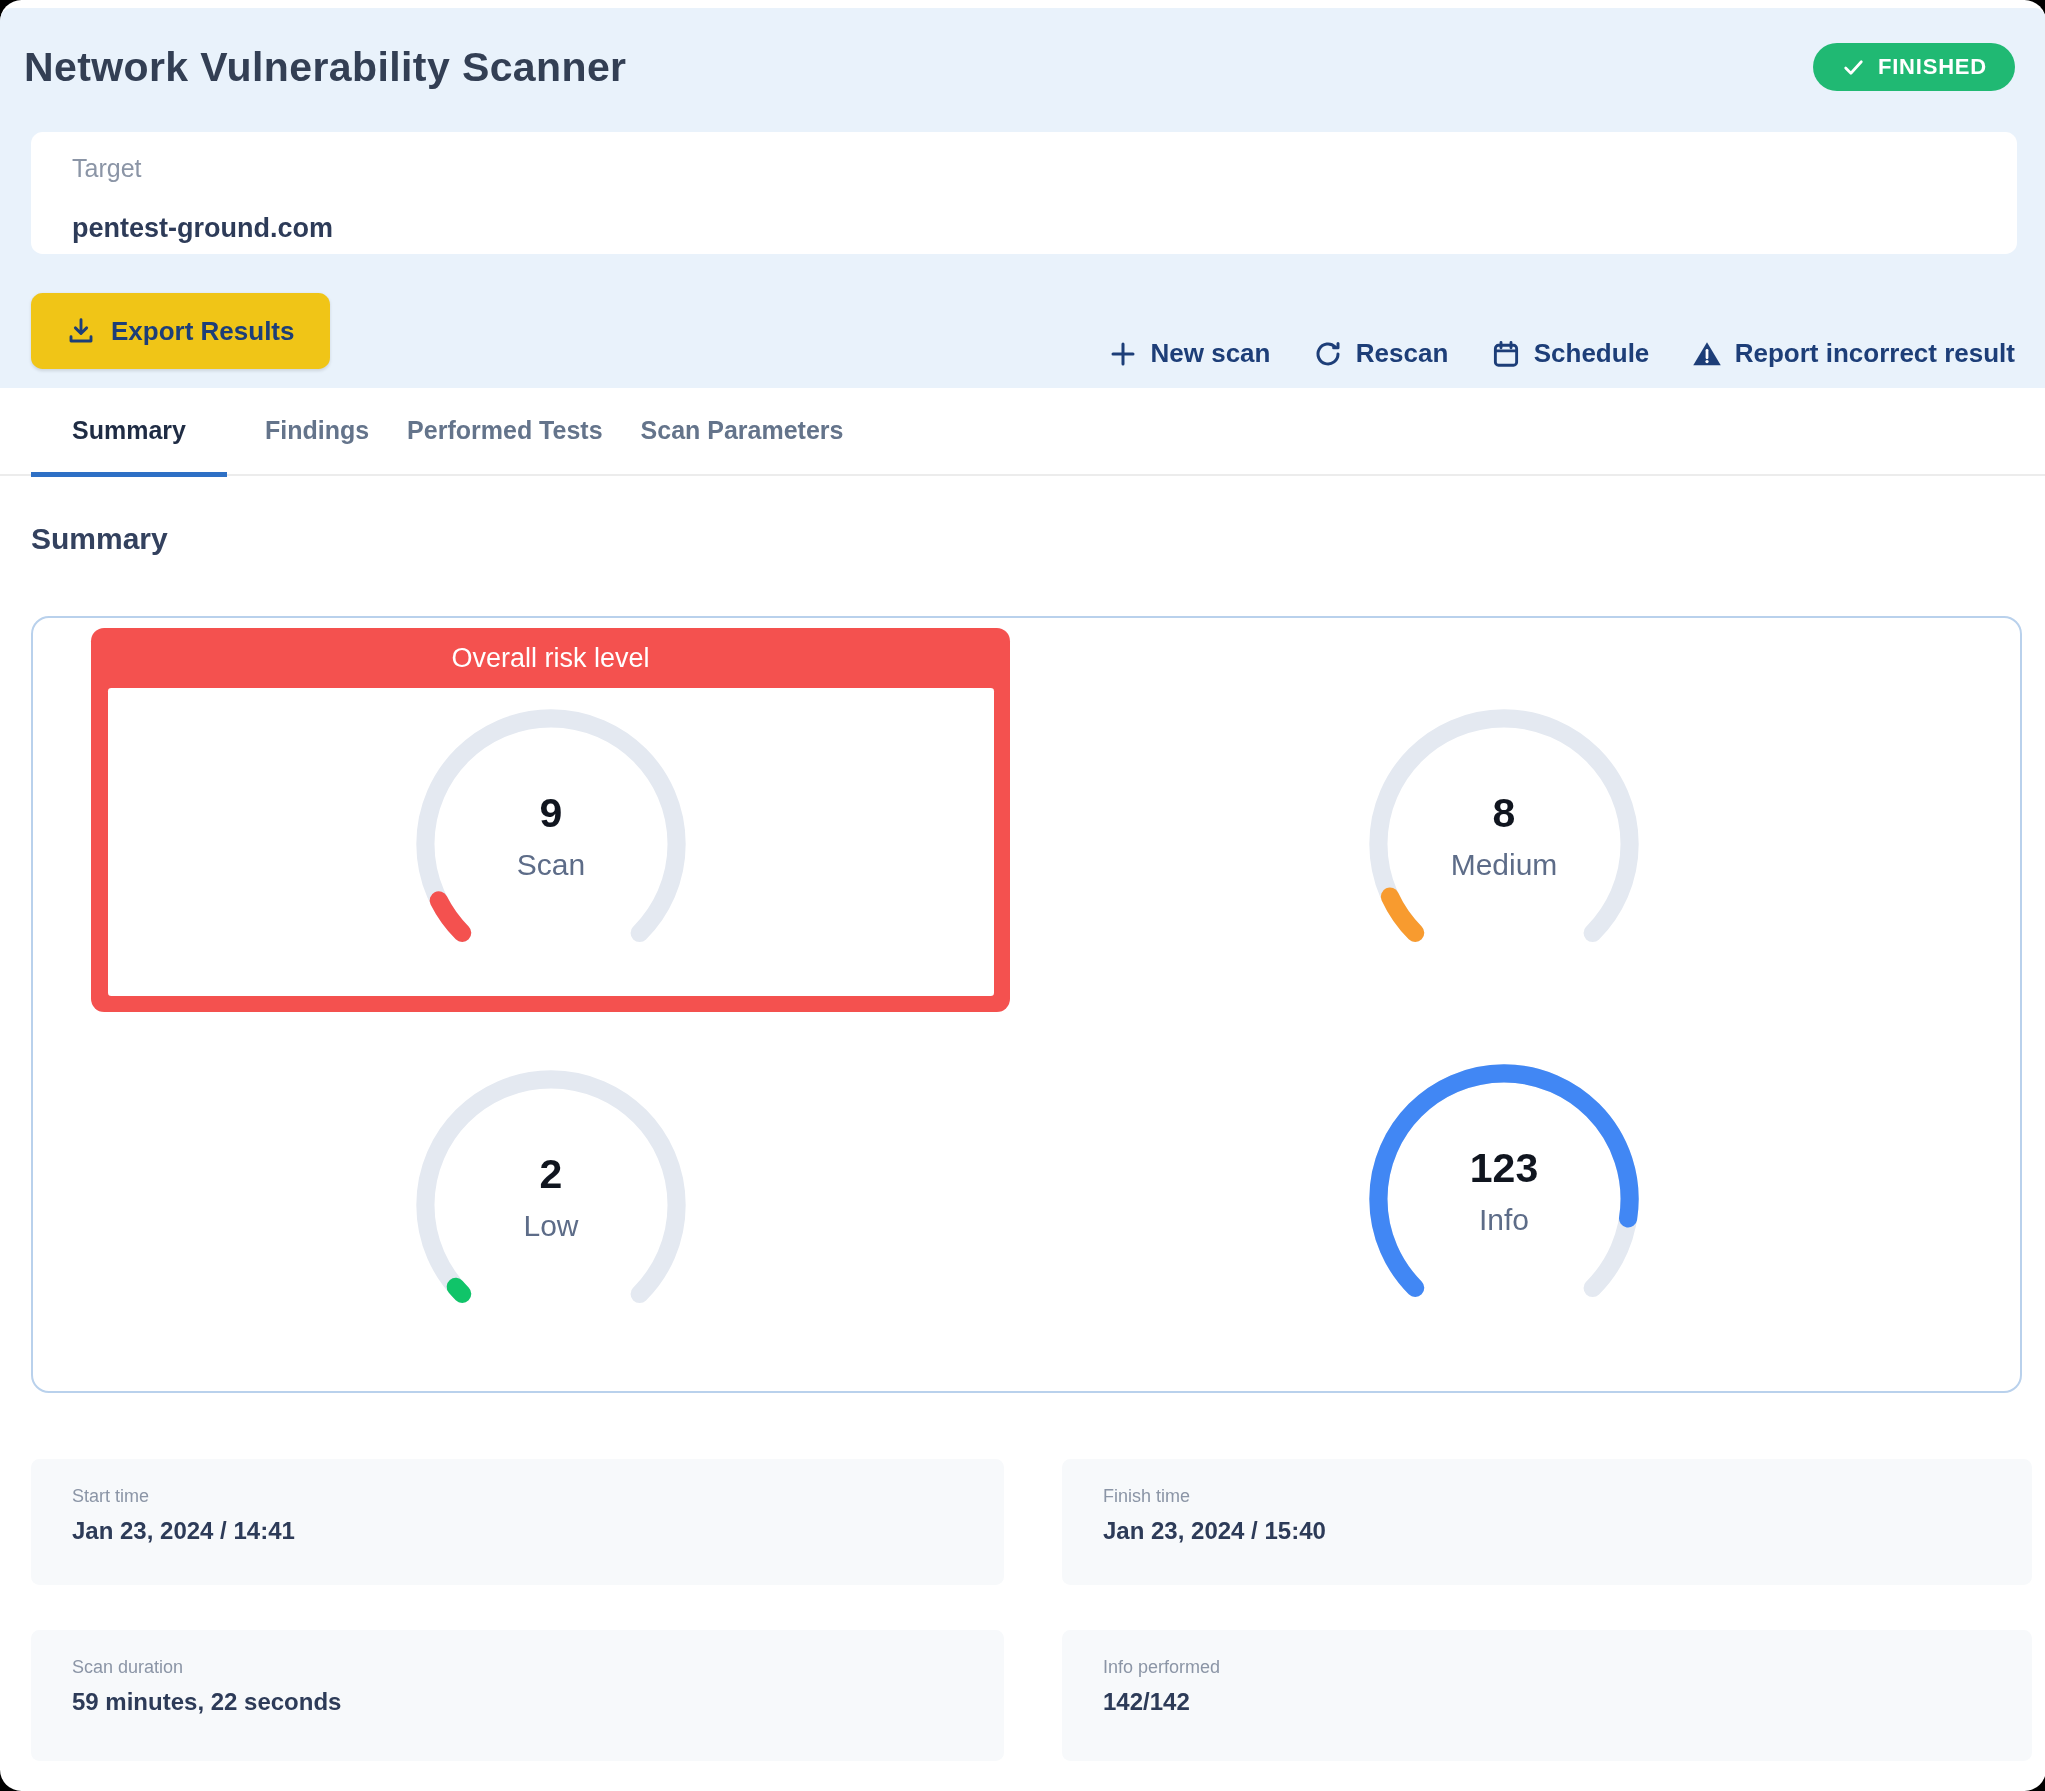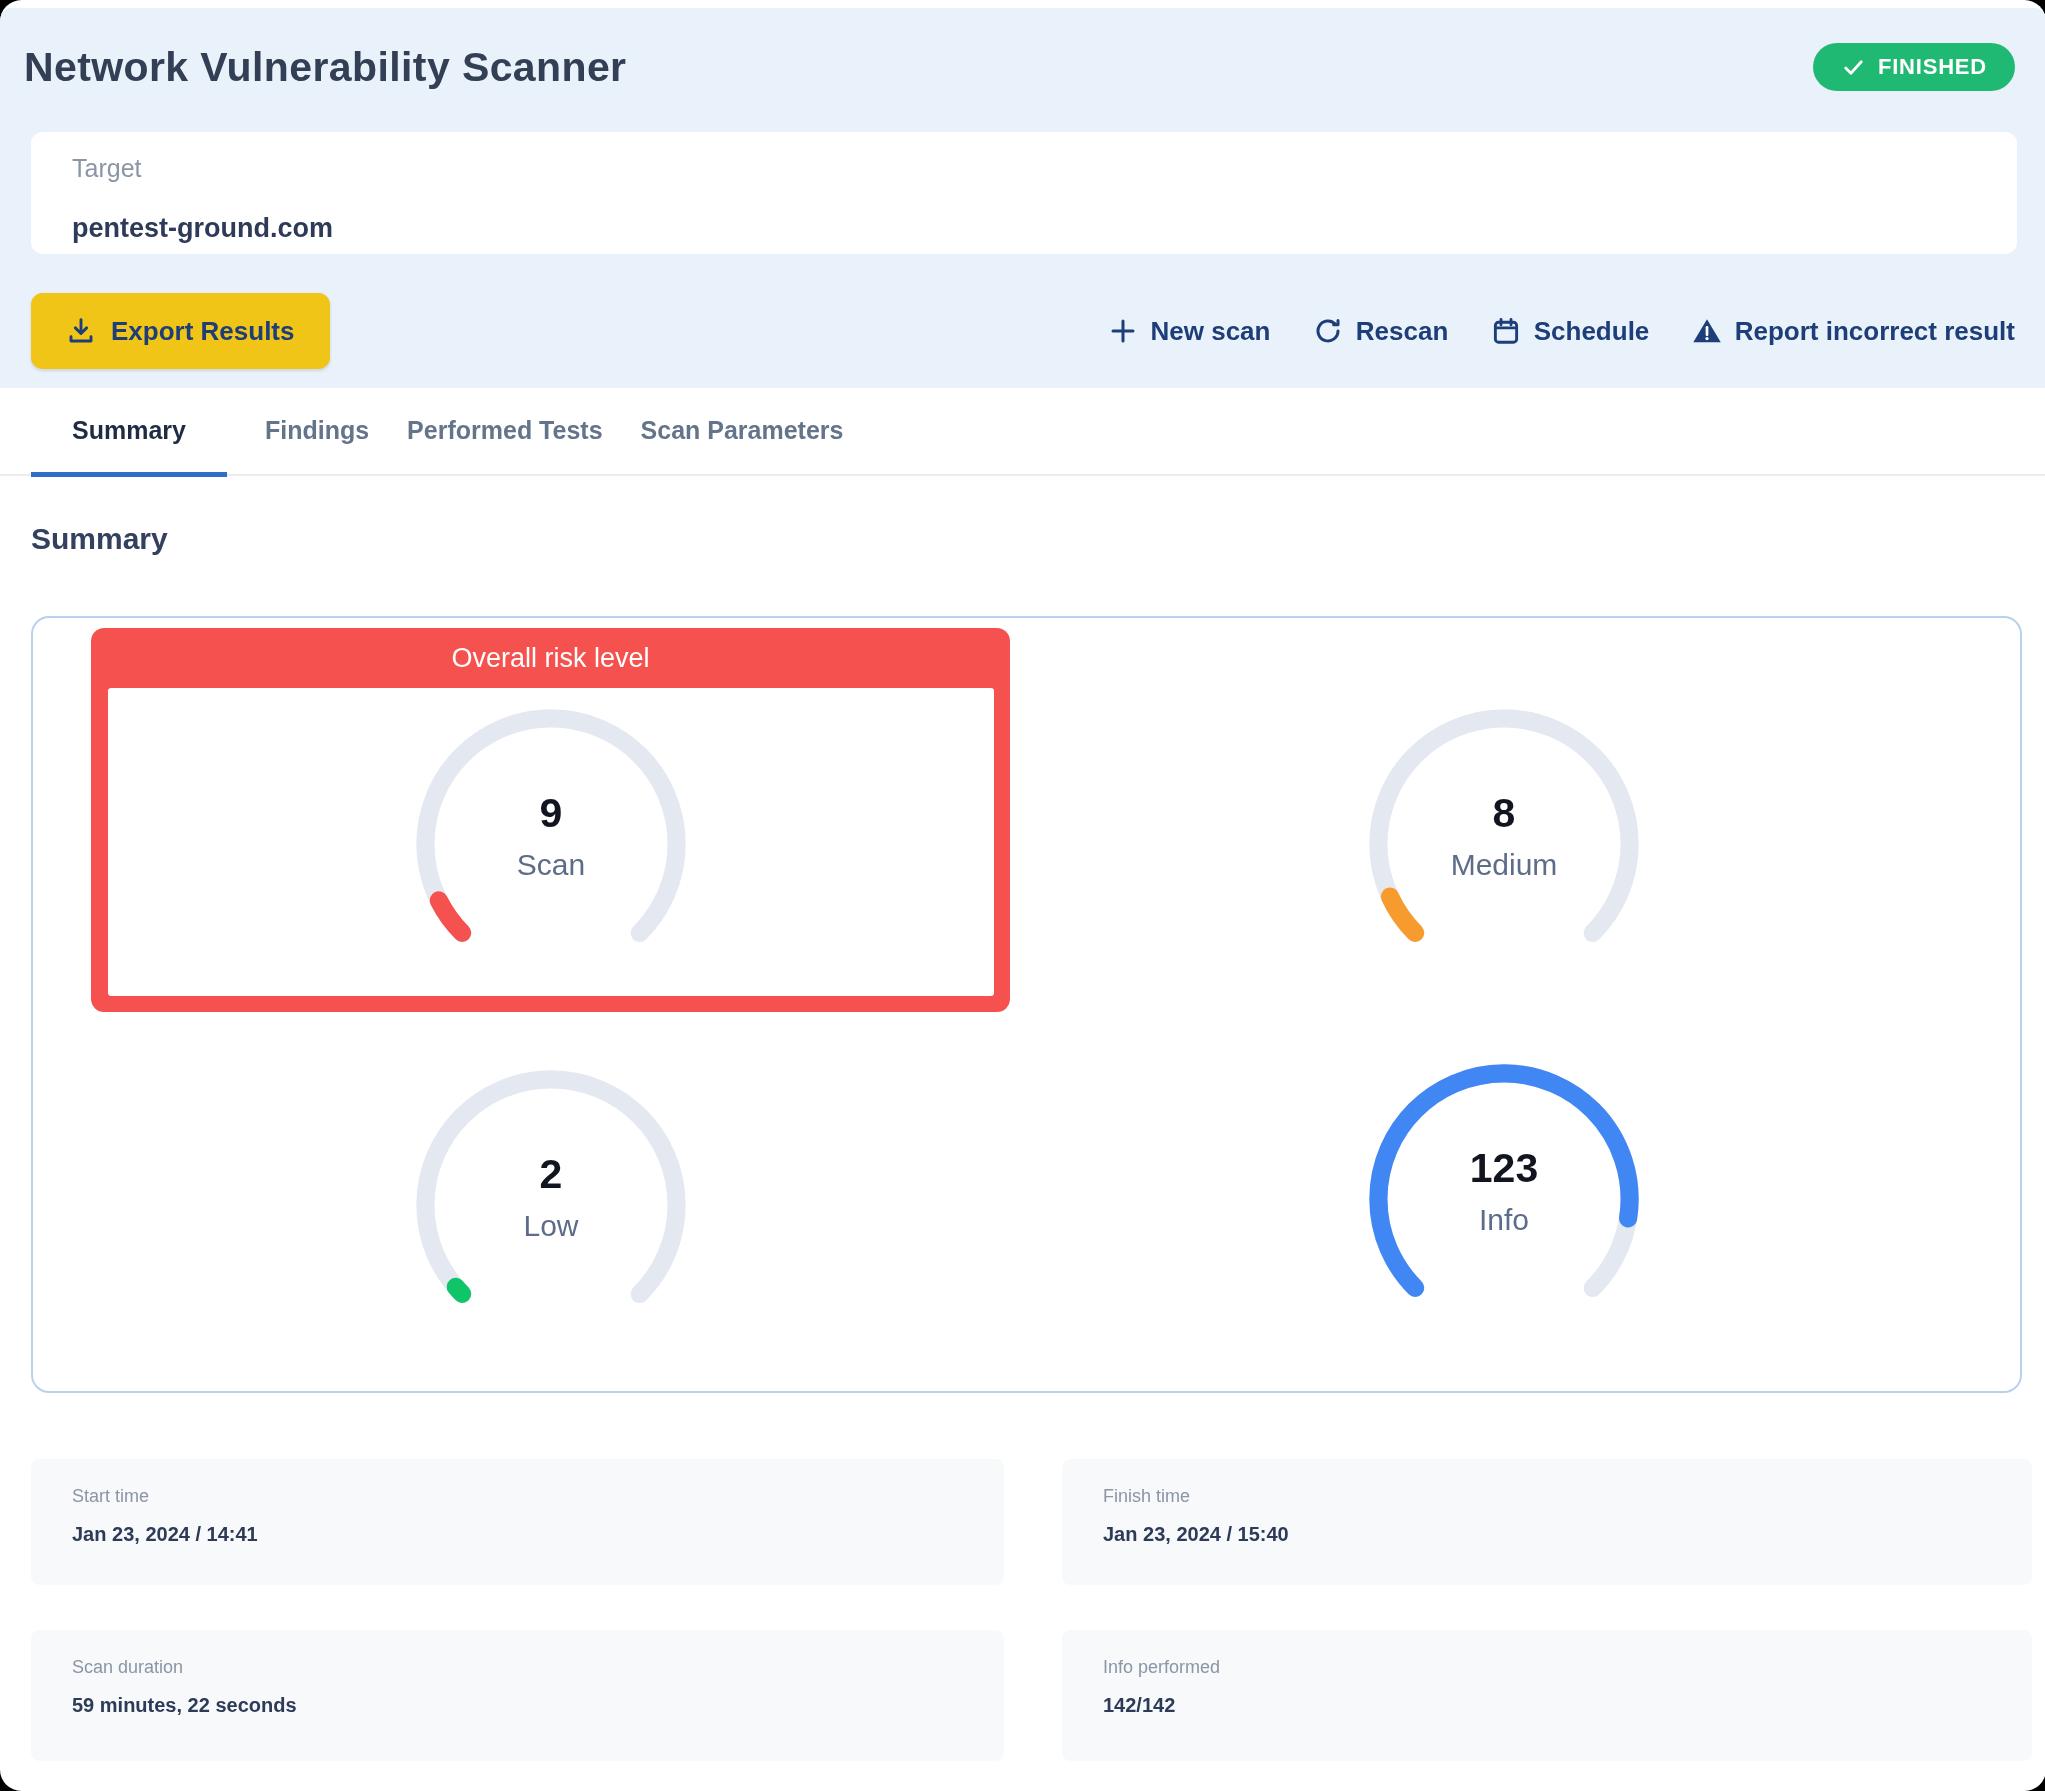--- a/index.html
+++ b/index.html
@@ -25,21 +25,21 @@
     letter-spacing:0.8px; height:48px; padding:0 28px; border-radius:24px;
   }
   .target-card {
     position:absolute; left:31px; right:29px; top:124px; height:122px;
     background:#ffffff; border-radius:11.6px; padding: 21.5px 41px;
   }
   .target-label { font-size:25px; color:#8b95a6; }
   .target-value { font-size:27px; font-weight:700; color:#2d3b58; margin-top:30px; }
   .actions-row {
     position:absolute; left:31px; right:31px; top:285px; height:76px;
-    display:flex; justify-content:space-between; align-items:center;
+    display:flex; justify-content:space-between; align-items:flex-end;
   }
   .export-btn {
     display:flex; align-items:center; gap:15px; height:76px; padding:0 35px;
     background:#f0c517; border:none; border-radius:11.6px; cursor:pointer;
     font-family:inherit; font-size:26px; font-weight:700; color:#1d3e78;
     box-shadow: 0 1.7px 3.3px rgba(0,0,0,0.12);
   }
   .links { display:flex; align-items:center; gap:43px; }
   .action-link {
     display:flex; align-items:center; gap:12.4px; text-decoration:none;
@@ -85,21 +85,21 @@
   .gauge-label { font-size:30px; color:#5d6c88; }
   
   .stats-grid {
     position:absolute; left:31px; top:1459px; width:2000px;
     display:grid; grid-template-columns: 973px 970px;
     column-gap:58px; row-gap:45px;
   }
   .stat-card { background:#f7f9fb; border-radius:8.3px; padding:26.5px 41px; height:126px; }
   .stat-card.tall { height:131px; }
   .stat-label { font-size:18px; color:#8b95a6; }
-  .stat-value { font-size:20px; font-weight:700; color:#2d3b58; margin-top:16px; }
+  .stat-value { font-size:24px; font-weight:700; color:#2d3b58; margin-top:10px; }
 </style>
 </head>
 <body>
 
 <div class="page">
 
   <div class="hero">
     <div class="hero-top">
       <h1 class="page-title">Network Vulnerability Scanner</h1>
       <div class="badge">

